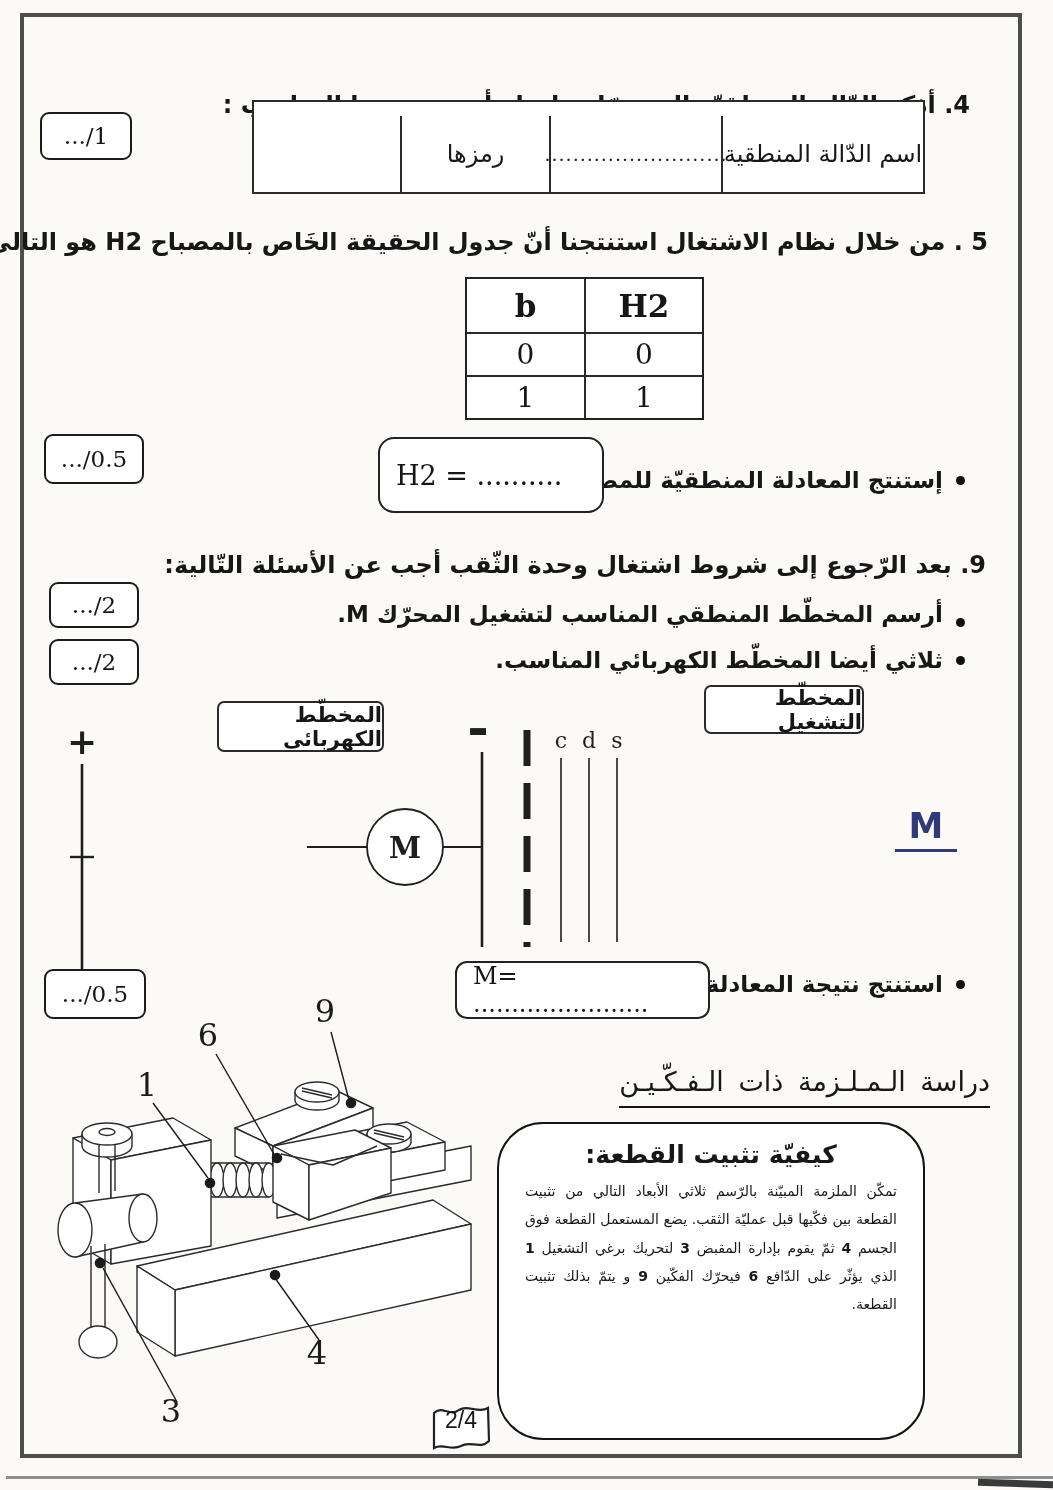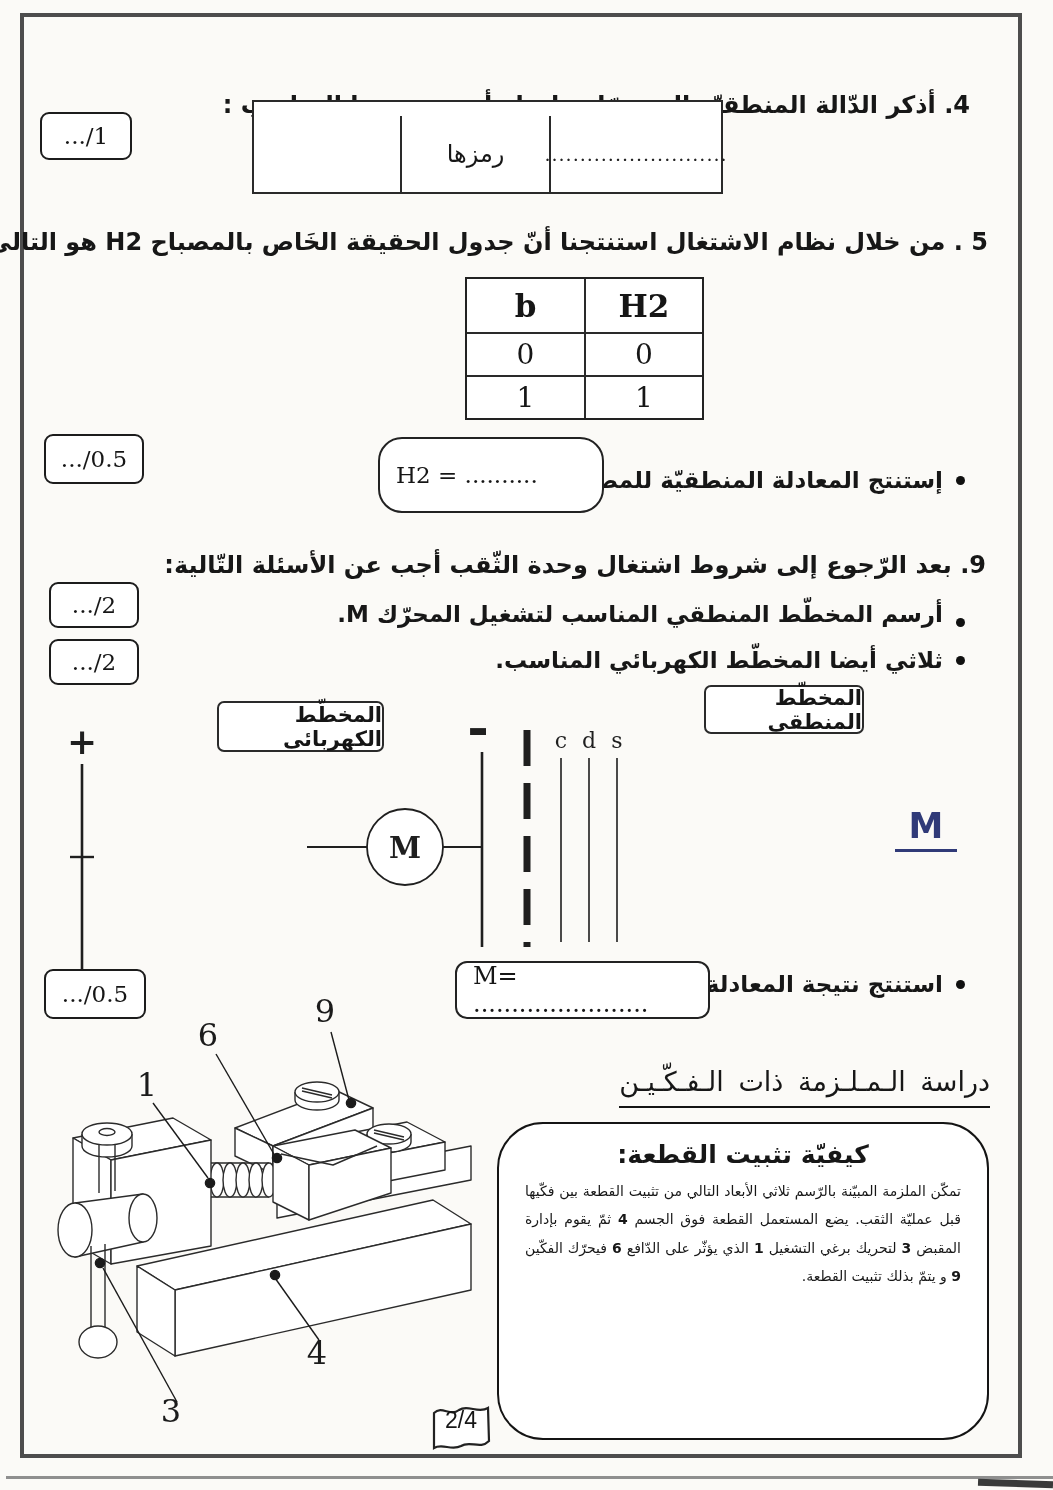--- a/index.html
+++ b/index.html
@@ -32,74 +32,75 @@
   .dot{width:9px;height:9px;border-radius:50%;background:#101010;flex:0 0 auto;}
   .eq-box{border:2.5px solid #222;background:#fff;display:flex;align-items:center;padding:0 16px;
           font-family:"DejaVu Serif","Liberation Serif",serif;}
   .lab{border:2px solid #2a2a2a;border-radius:7px;background:#fff;display:flex;align-items:center;
        justify-content:center;direction:rtl;font-weight:bold;font-size:21px;}
   .hand-m{left:895px;top:806px;width:62px;text-align:center;font-weight:bold;font-size:35px;
           color:#303a78;border-bottom:3.5px solid #303a78;padding-bottom:3px;
           font-family:"DejaVu Sans",sans-serif;}
   .section-title{right:63px;top:1066px;font-weight:normal;font-size:27px;white-space:nowrap;
                  word-spacing:6px;letter-spacing:1px;border-bottom:2.6px solid #141414;padding-bottom:9px;}
-  .vise-box{left:497px;top:1122px;width:492px;height:318px;border:2.6px solid #141414;
+  .vise-box{left:497px;top:1122px;width:428px;height:318px;border:2.6px solid #141414;
             border-radius:46px;background:#fff;box-sizing:border-box;padding:16px 26px 7px 26px;}
   .vise-box .vb-title{text-align:center;font-weight:bold;font-size:25px;direction:rtl;margin-bottom:8px;}
   .vise-box .vb-text{direction:rtl;font-size:14px;line-height:2.02;text-align:justify;}
   .vise-box .vb-text .bn{font-weight:bold;}
   .pagenum{left:426px;top:1401px;width:70px;height:53px;}
   .pagenum .pn-label{position:absolute;left:0;top:6px;width:70px;text-align:center;
           font-family:Liberation Sans, sans-serif;font-size:23px;}
   svg text{font-family:"DejaVu Serif","Liberation Serif",serif;}
 </style>
 </head>
 <body>
 
 <div class="abs frame"></div>
 
 <div class="abs ar title" style="right:83px;top:52px;margin-top:39px;">4. أذكر الدّالة المنطقيّة المتحصّل عليها وأرسم رمزها المناسب :</div>
 <div class="abs t4">
   <div class="c" style="width:146px;"></div>
   <div class="c ar" style="width:147px;">رمزها</div>
   <div class="c dots serif" style="width:170px;">..........................</div>
+  <div class="c ar" style="width:200px;">اسم الدّالة المنطقية</div>
 </div>
 <div class="abs score-box" style="left:40px;top:112px;width:88px;height:44px;">.../1</div>
 
 <div class="abs ar title" style="right:65px;top:228px;">5 . من خلال نظام الاشتغال استنتجنا أنّ جدول الحقيقة الخَاص بالمصباح H2 هو التالي :</div>
 <div class="abs t5">
   <div class="cell hd">b</div>
   <div class="cell hd bl">H2</div>
   <div class="cell bt">0</div>
   <div class="cell bt bl">0</div>
   <div class="cell bt">1</div>
   <div class="cell bt bl">1</div>
 </div>
 
 <div class="abs bullet ar" style="right:88px;top:467px;">
   <span class="dot"></span>
   <span>إستنتج المعادلة المنطقيّة للمصباح H2 :</span>
 </div>
-<div class="abs eq-box" style="left:378px;top:437px;width:190px;height:72px;border-radius:24px;font-size:23px;">H2 = ..........</div>
+<div class="abs eq-box" style="left:378px;top:437px;width:190px;height:72px;border-radius:16px;font-size:27px;">H2 = ..........</div>
 <div class="abs score-box" style="left:44px;top:434px;width:96px;height:46px;">.../0.5</div>
 
 <div class="abs ar title" style="right:67px;top:551px;">9. بعد الرّجوع إلى شروط اشتغال وحدة الثّقب أجب عن الأسئلة التّالية:</div>
 <div class="abs bullet ar" style="right:88px;top:601px;align-items:flex-end;">
   <span class="dot"></span>
   <span>أرسم المخطّط المنطقي المناسب لتشغيل المحرّك M.</span>
 </div>
 <div class="abs bullet ar" style="right:88px;top:647px;">
   <span class="dot"></span>
   <span>ثلاثي أيضا المخطّط الكهربائي المناسب.</span>
 </div>
 <div class="abs score-box" style="left:49px;top:582px;width:86px;height:42px;">.../2</div>
 <div class="abs score-box" style="left:49px;top:639px;width:86px;height:42px;">.../2</div>
 
 <div class="abs lab" style="left:197px;top:701px;width:163px;height:47px;margin-left:20px;">المخطّط الكهربائى</div>
-<div class="abs lab" style="left:704px;top:685px;width:156px;height:45px;">المخطّط المنطقى</div>
+<div class="abs lab" style="left:704px;top:685px;width:156px;height:45px;">المخطّط التشغيل</div>
 
 <svg class="abs" style="left:55px;top:710px;" width="590" height="290" viewBox="0 0 590 290">
   <g stroke="#1f1f1f" fill="none">
     <text x="27" y="44" font-size="36" font-weight="bold" text-anchor="middle" stroke="none" fill="#1f1f1f">+</text>
     <path d="M27,54 V282" stroke-width="2.6"></path>
     <path d="M15,147 H39" stroke-width="2.4"></path>
     <path d="M252,137 H312 M388,137 H427" stroke-width="1.8"></path>
     <circle cx="350" cy="137" r="38" stroke-width="1.8" fill="#ffffff"></circle>
     <text x="350" y="148" font-size="29" font-weight="bold" text-anchor="middle" stroke="none" fill="#1f1f1f">M</text>
     <text x="423" y="36" font-size="52" font-weight="bold" text-anchor="middle" stroke="none" fill="#1f1f1f">-</text>

